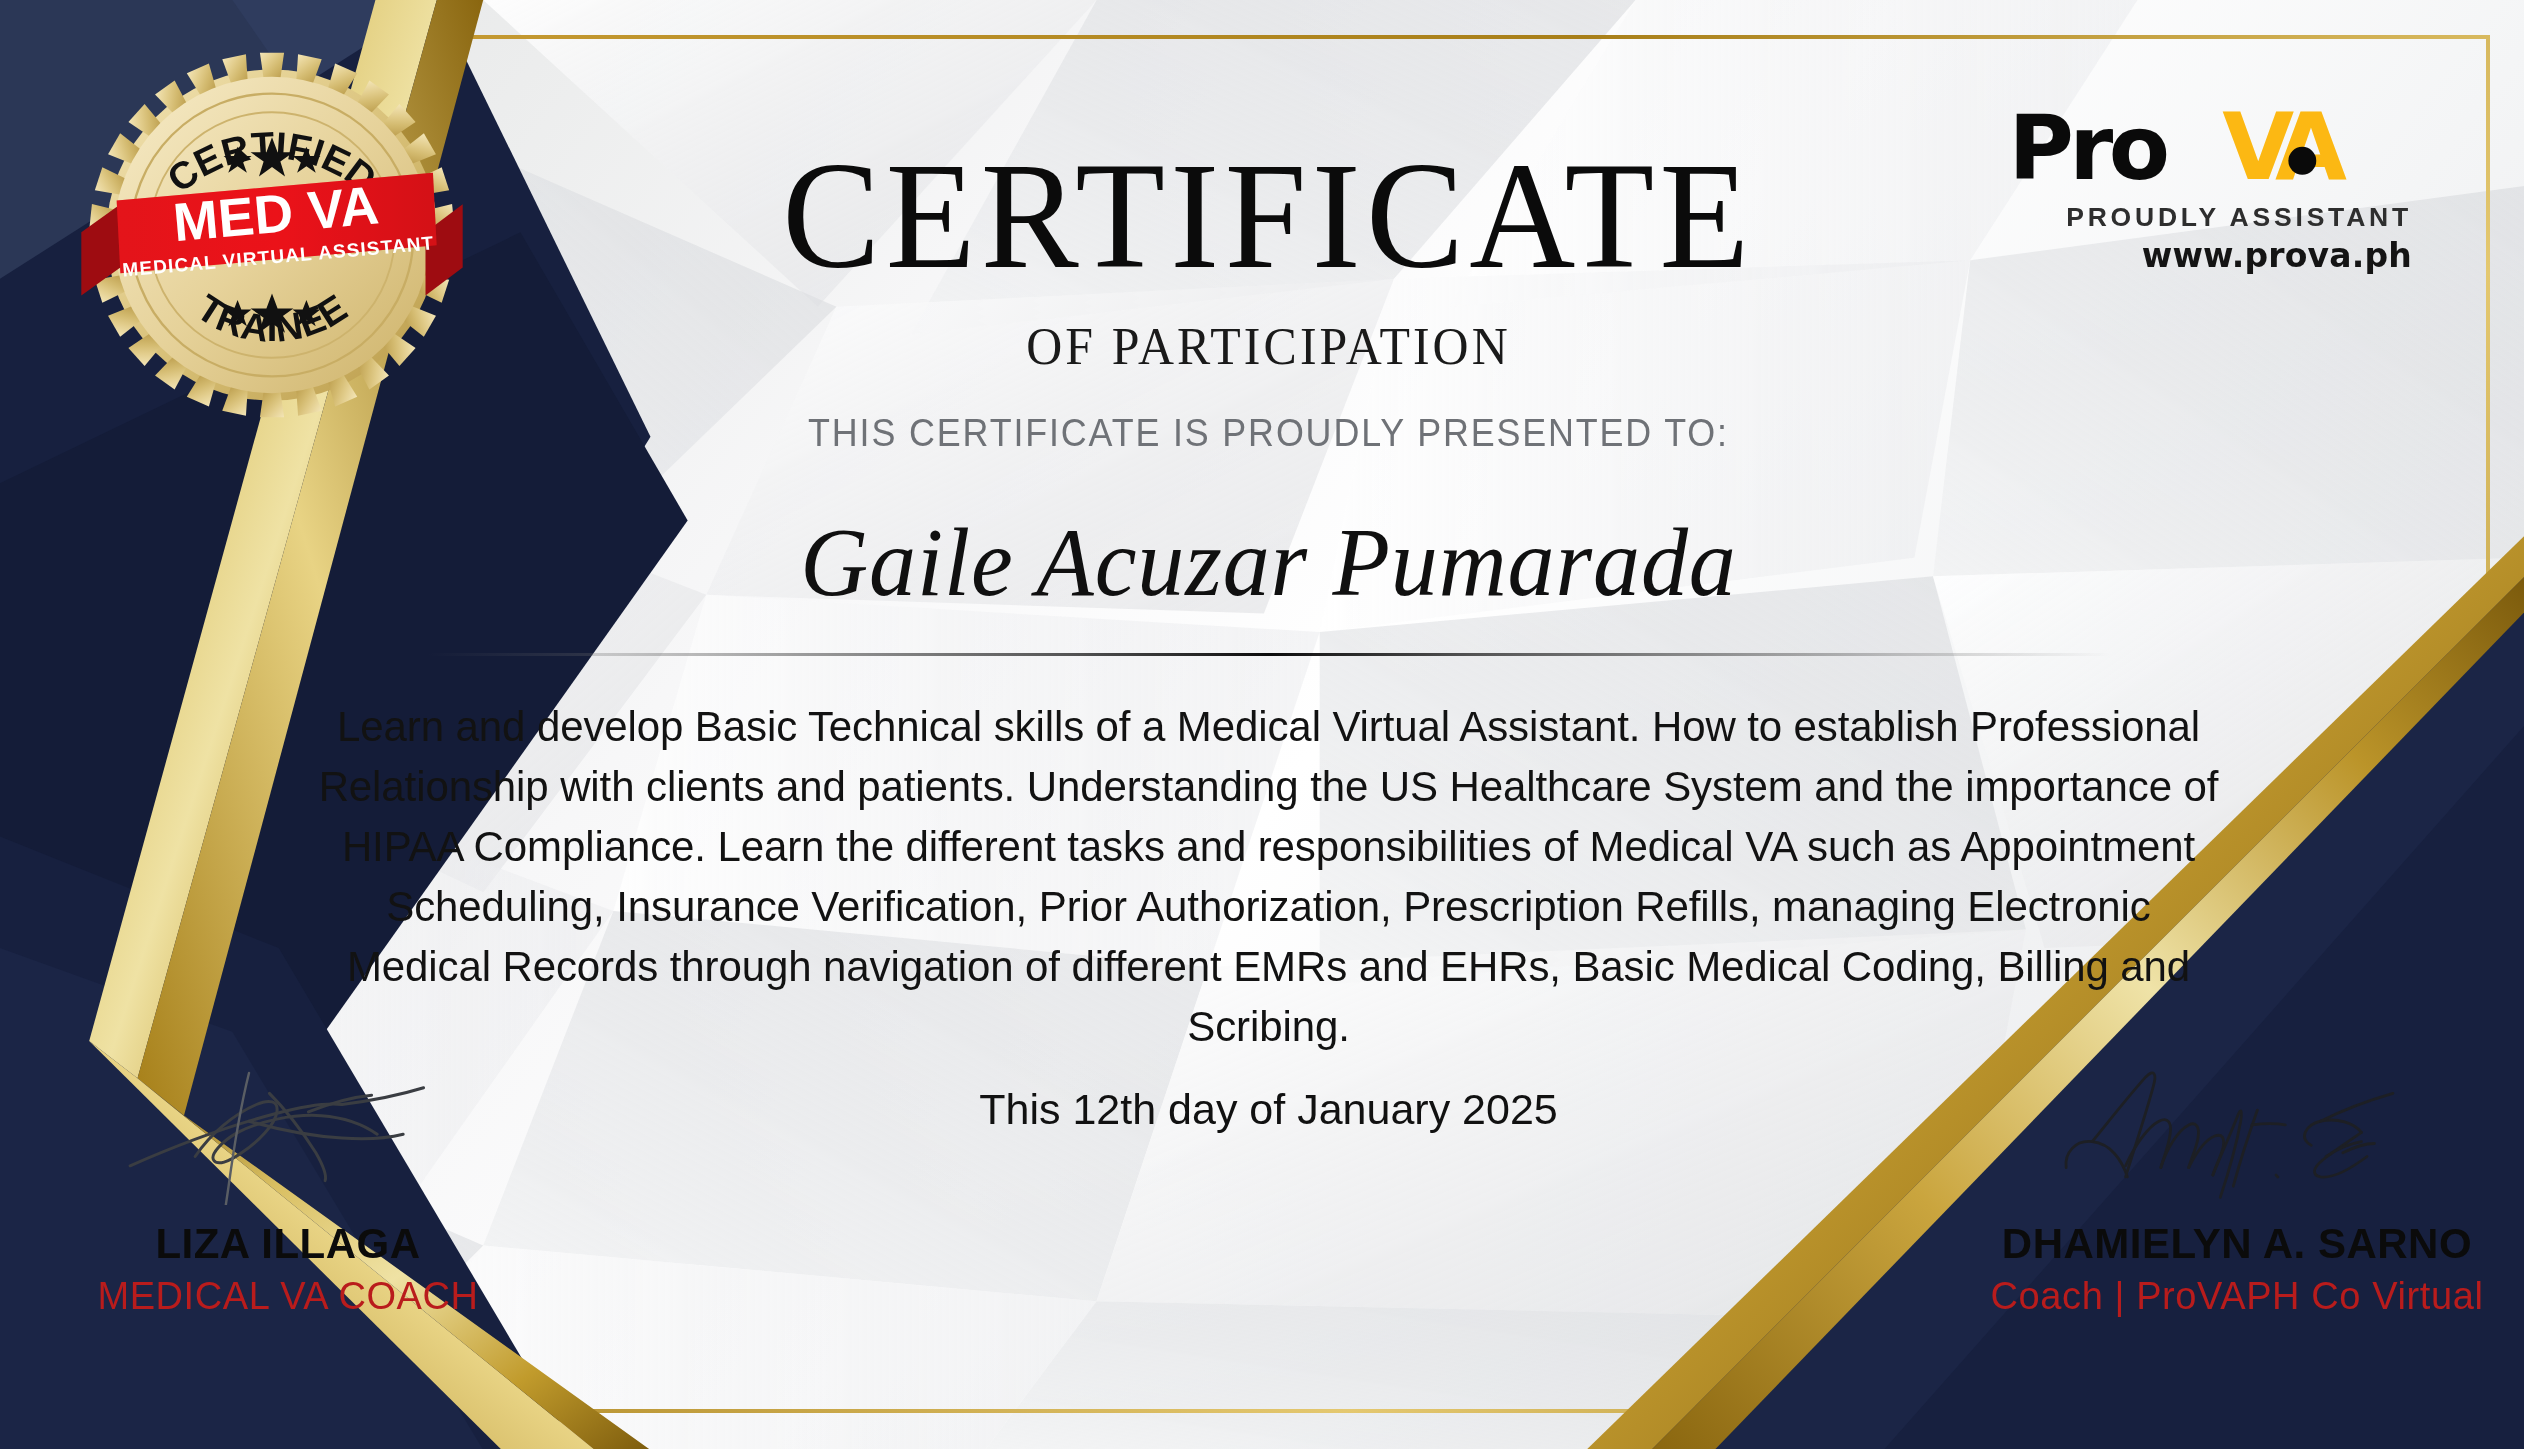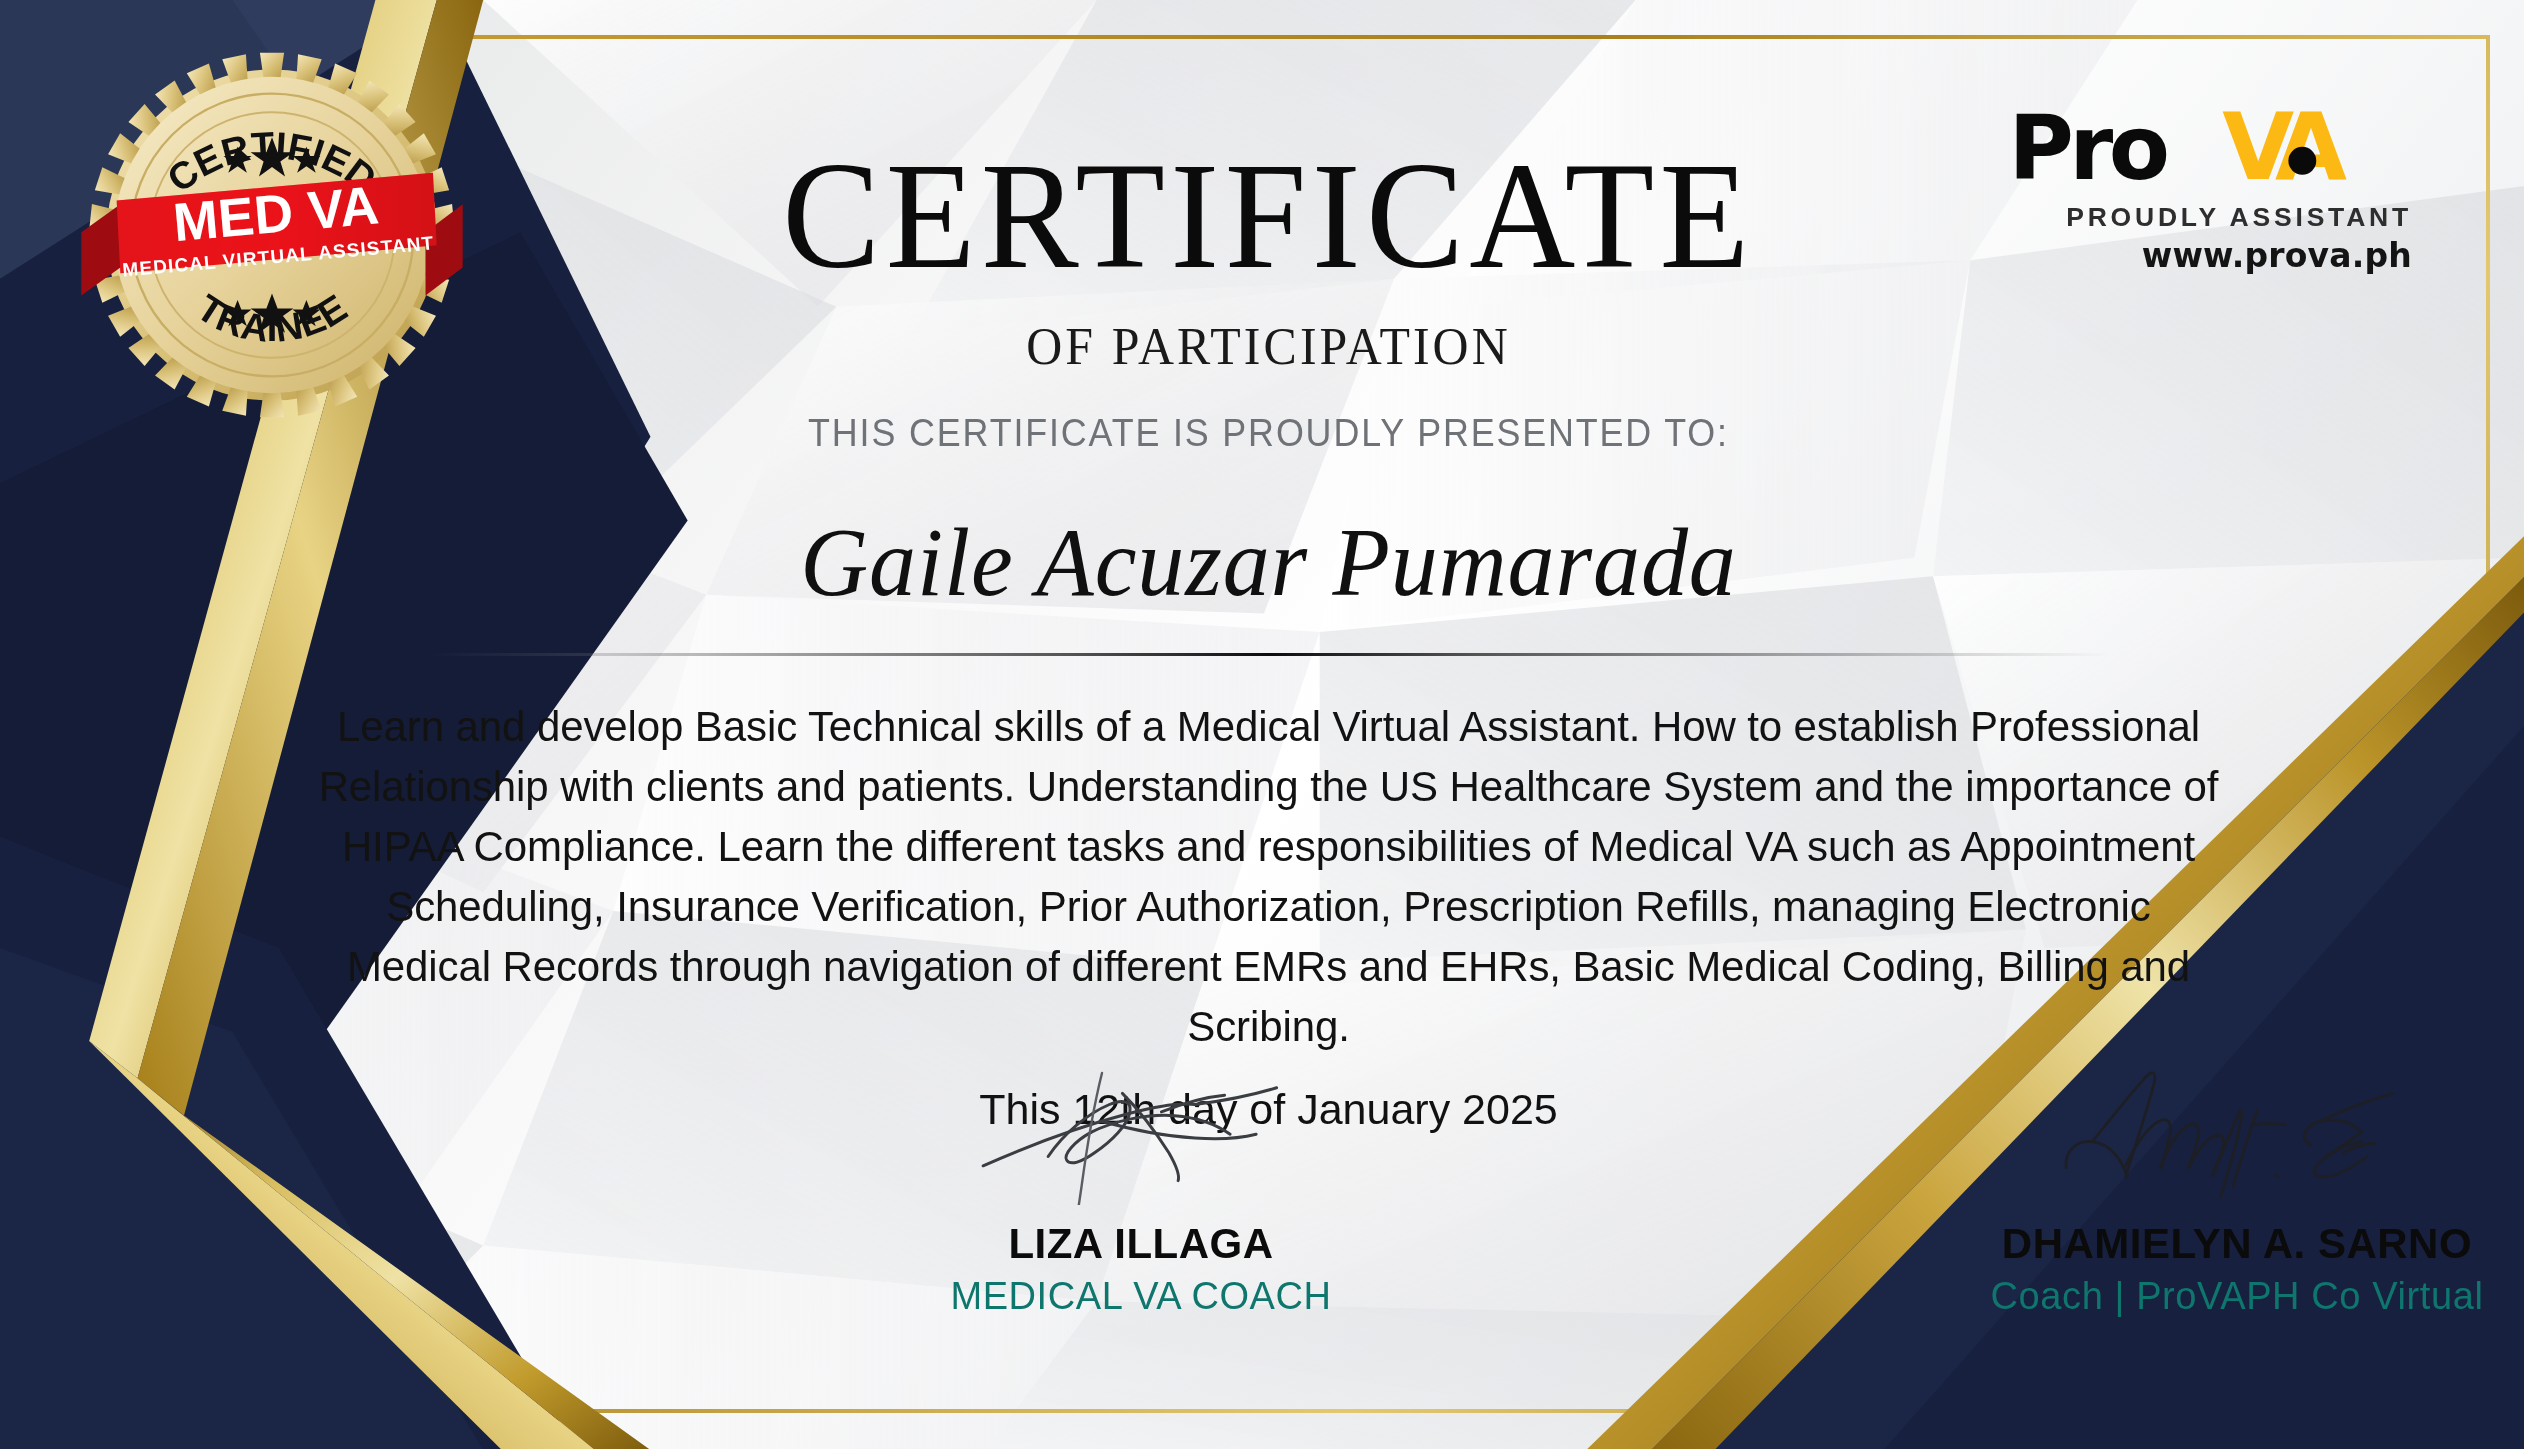--- a/index.html
+++ b/index.html
@@ -168,21 +168,21 @@
     margin-top: 28px;
   }
 
   
   .sig-row {
     position: absolute;
     left: 0; right: 0;
     top: 1166px;
     z-index: 6;
     display: flex;
-    justify-content: flex-end;
+    justify-content: space-between;
     gap: 520px;
   }
   .sig-block {
     width: 576px;
     text-align: center;
     position: relative;
   }
   .sig-mark {
     position: absolute;
     left: 50%;
@@ -199,21 +199,21 @@
     font-size: 42px;
     letter-spacing: 0.5px;
     color: #0b0b0b;
     margin-top: 54px;
   }
   .sig-role {
     font-family: "Liberation Sans", sans-serif;
     font-weight: 400;
     font-size: 38px;
     letter-spacing: 0.6px;
-    color: #0f766e;
+    color: #b91c1c;
     margin-top: 7.4px;
   }
 </style>
 </head>
 <body>
 
 <div id="cert">
 
   <div class="bg-base"></div>
   <div class="bg-poly">

